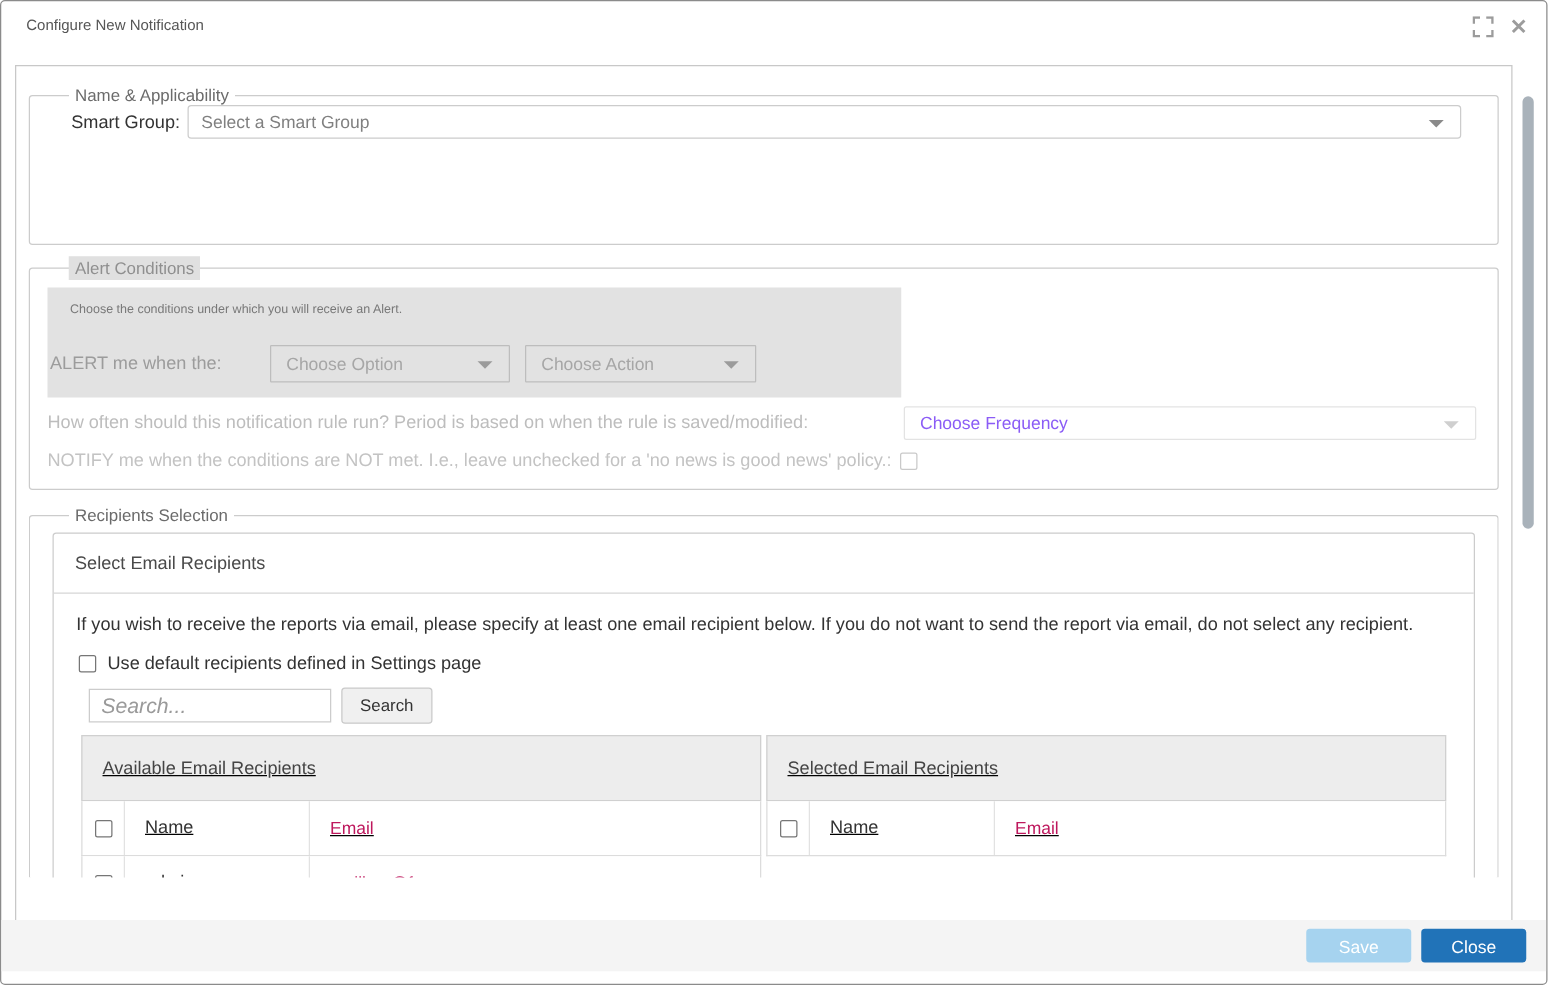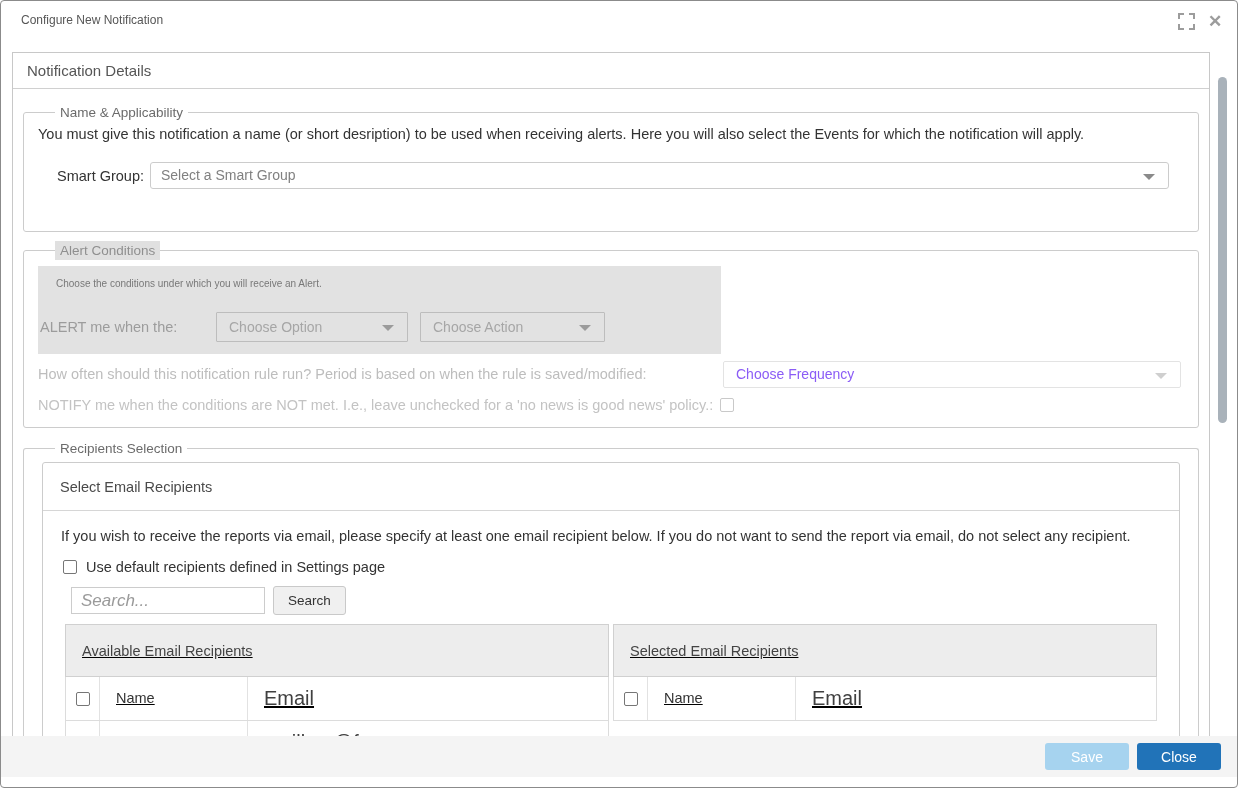--- a/index.html
+++ b/index.html
@@ -72,21 +72,21 @@
   .search-btn { height:29px; padding:0 14px; background:#f0f0f0; border:1px solid #c9c9c9; border-radius:3px;
                 font-size:13.5px; color:#333; font-family:"Liberation Sans", sans-serif; cursor:pointer; }
   .tables { display:flex; gap:4px; margin:0 22px;text-decoration:underline; }
   .rtable { flex:1; }
   .grp-hdr { height:53px; background:#ededed; border:1px solid #d0d0d0; display:flex; align-items:center;
              padding-left:16px; font-size:14.5px; color:#444; }
   .col-row { display:flex; height:44px; border:1px solid #dcdcdc; border-top:none; background:#fff; align-items:stretch; }
   .cell-cb { width:34px; border-right:1px solid #e2e2e2; display:flex; align-items:center; justify-content:center; flex:none; }
   .cell-name { width:148px; border-right:1px solid #e2e2e2; line-height:42px; padding-left:16px;
                font-size:14.5px; color:#333; flex:none; }
-  .cell-email { flex:1; line-height:42px; padding-left:16px; font-size:20px; color:#404040; }
+  .cell-email { flex:1; line-height:42px; padding-left:16px; font-size:14px; color:#be185d; }
   .data-row { color:#333; }
 
   
   .footer { position:absolute; left:0; right:0; bottom:10px; height:41px; background:#f4f4f4; }
   .footer-btns { position:absolute; right:16px; top:7px; display:flex; gap:8px; }
   .btn { width:84px; height:27px; border:none; border-radius:3px; color:#fff; font-size:14px;
          font-family:"Liberation Sans", sans-serif; cursor:pointer; }
   .btn-save { background:#a6d3ef; }
   .btn-close { background:#2173b8; }
 
@@ -110,26 +110,24 @@
             <path d="M6,16 H1 V11"></path>
         </g>
       </svg>
     </div>
     <div class="icon-btn">
       <span class="close-glyph">✕</span>
     </div>
   </div>
 
   <div class="panel">
-    <div class="panel-header">Notification Details</div>
     <div class="panel-body">
 
       <fieldset class="fs-name">
         <legend>Name &amp; Applicability</legend>
-        <div class="desc">You must give this notification a name (or short desription) to be used when receiving alerts. Here you will also select the Events for which the notification will apply.</div>
         <div class="form-row">
           <span class="lbl">Smart Group:</span>
           <div class="select-box">
             <span>Select a Smart Group</span>
             <span class="caret"></span>
           </div>
         </div>
       </fieldset>
 
       <fieldset class="fs-alert">

